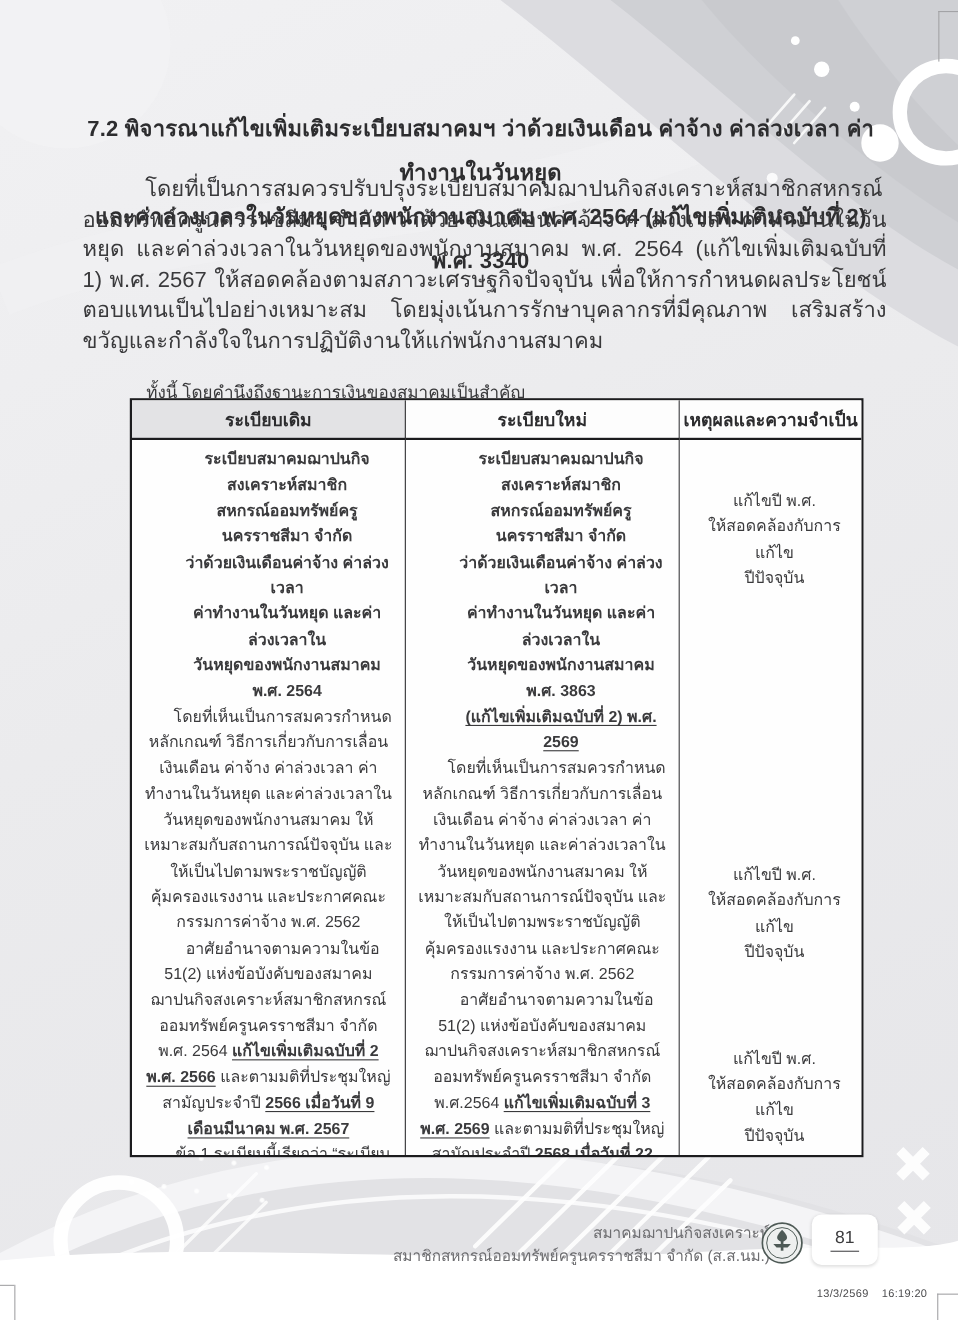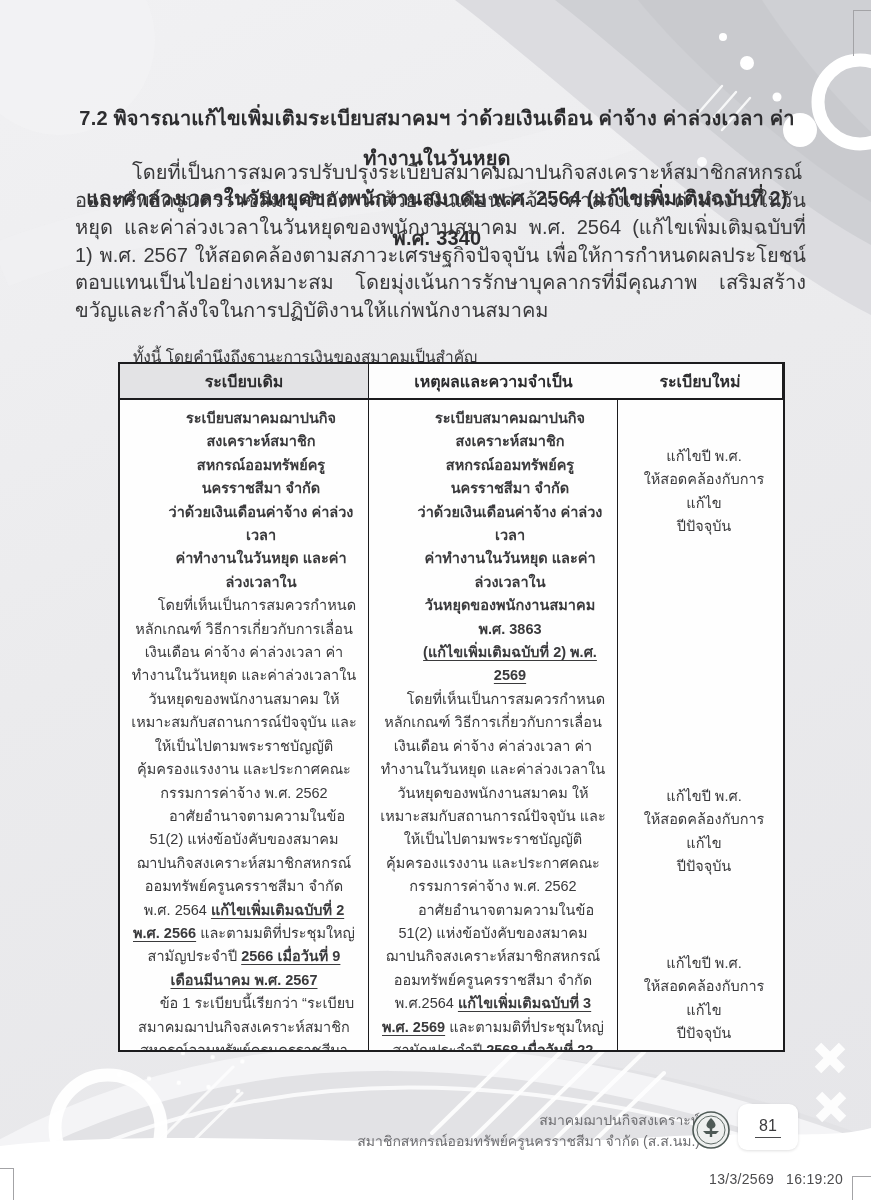--- a/index.html
+++ b/index.html
@@ -78,21 +78,21 @@
   .page-badge .rule { width:26px; height:0; border-bottom:1.6px solid #4a4a4c; margin-top:2px; }
 
   
   .print-file {
     position:absolute; left:75px; top:1199px;
     font-size:10px; color:#4c4c4e; letter-spacing:.3px;
   }
   .print-file .gap { display:inline-block; width:16px; }
   .print-stamp {
     position:absolute; right:28px; top:1171px;
-    font-size:14px; color:#4c4c4e; letter-spacing:.3px;
+    font-size:10px; color:#4c4c4e; letter-spacing:.3px;
   }
   .print-stamp .gap { display:inline-block; width:12px; }
   .crop { position:absolute; background:#a3a3a6; }
   .crop.tr-h { left:853px; top:10px; width:18px; height:1px; }
   .crop.tr-v { left:853px; top:10px; width:1px; height:46px; }
   .crop.bl-h { left:0; top:1168px; width:13px; height:1px; }
   .crop.bl-v { left:13px; top:1168px; width:1px; height:32px; }
   .crop.br-h { left:852px; top:1176px; width:19px; height:1px; }
   .crop.br-v { left:852px; top:1176px; width:1px; height:24px; }
 </style>
@@ -166,29 +166,30 @@
     <div>7.2 พิจารณาแก้ไขเพิ่มเติมระเบียบสมาคมฯ ว่าด้วยเงินเดือน ค่าจ้าง ค่าล่วงเวลา ค่าทำงานในวันหยุด</div>
     <div>และค่าล่วงเวลาในวันหยุดของพนักงานสมาคม พ.ศ. 2564 (แก้ไขเพิ่มเติมฉบับที่ 2) พ.ศ. 3340</div>
   </div>
 
   <div class="intro">โดยที่เป็นการสมควรปรับปรุงระเบียบสมาคมฌาปนกิจสงเคราะห์สมาชิกสหกรณ์ออมทรัพย์ครูนครราชสีมา จำกัด ว่าด้วย เงินเดือนค่าจ้าง ค่าล่วงเวลา ค่าทำงานในวันหยุด และค่าล่วงเวลาในวันหยุดของพนักงานสมาคม พ.ศ. 2564 (แก้ไขเพิ่มเติมฉบับที่ 1) พ.ศ. 2567 ให้สอดคล้องตามสภาวะเศรษฐกิจปัจจุบัน เพื่อให้การกำหนดผลประโยชน์ตอบแทนเป็นไปอย่างเหมาะสม โดยมุ่งเน้นการรักษาบุคลากรที่มีคุณภาพ เสริมสร้างขวัญและกำลังใจในการปฏิบัติงานให้แก่พนักงานสมาคม</div>
 
   <div class="note">ทั้งนี้ โดยคำนึงถึงฐานะการเงินของสมาคมเป็นสำคัญ</div>
 
   <div class="cmp-table">
     <div class="th c1">ระเบียบเดิม</div>
+    <div class="th c2">ระเบียบใหม่</div>
     <div class="th c3">เหตุผลและความจำเป็น</div>
-    <div class="th c2">ระเบียบใหม่</div>
 
     <div class="cell c1">
       <div class="doc-heading">
         <div>ระเบียบสมาคมฌาปนกิจสงเคราะห์สมาชิก</div>
         <div>สหกรณ์ออมทรัพย์ครูนครราชสีมา จำกัด</div>
         <div>ว่าด้วยเงินเดือนค่าจ้าง ค่าล่วงเวลา</div>
         <div>ค่าทำงานในวันหยุด และค่าล่วงเวลาใน</div>
+        <div>วันหยุดของพนักงานสมาคม พ.ศ. 2564</div>
       </div>
       <p>โดยที่เห็นเป็นการสมควรกำหนดหลักเกณฑ์ วิธีการเกี่ยวกับการเลื่อนเงินเดือน ค่าจ้าง ค่าล่วงเวลา ค่าทำงานในวันหยุด และค่าล่วงเวลาในวันหยุดของพนักงานสมาคม ให้เหมาะสมกับสถานการณ์ปัจจุบัน และให้เป็นไปตามพระราชบัญญัติคุ้มครองแรงงาน และประกาศคณะกรรมการค่าจ้าง พ.ศ. 2562</p>
       <p><span>อาศัยอำนาจตามความในข้อ 51(2) แห่งข้อบังคับของสมาคมฌาปนกิจสงเคราะห์สมาชิกสหกรณ์ออมทรัพย์ครูนครราชสีมา จำกัด พ.ศ. 2564 </span><span class="seg-bu">แก้ไขเพิ่มเติมฉบับที่ 2 พ.ศ. 2566</span><span> และตามมติที่ประชุมใหญ่สามัญประจำปี </span><span class="seg-bu">2566 เมื่อวันที่ 9 เดือนมีนาคม พ.ศ. 2567</span></p>
       <p><span>ข้อ 1 ระเบียบนี้เรียกว่า “ระเบียบสมาคมฌาปนกิจสงเคราะห์สมาชิกสหกรณ์ออมทรัพย์ครูนครราชสีมา จำกัด ว่าด้วยเงินเดือนค่าจ้าง ค่าล่วงเวลา ค่าทำงานในวันหยุด และค่าล่วงเวลาในวันหยุดของพนักงานสมาคม พ.ศ. 2564 </span></p>
     </div>
 
     <div class="cell c2">
       <div class="doc-heading">
         <div>ระเบียบสมาคมฌาปนกิจสงเคราะห์สมาชิก</div>
         <div>สหกรณ์ออมทรัพย์ครูนครราชสีมา จำกัด</div>

